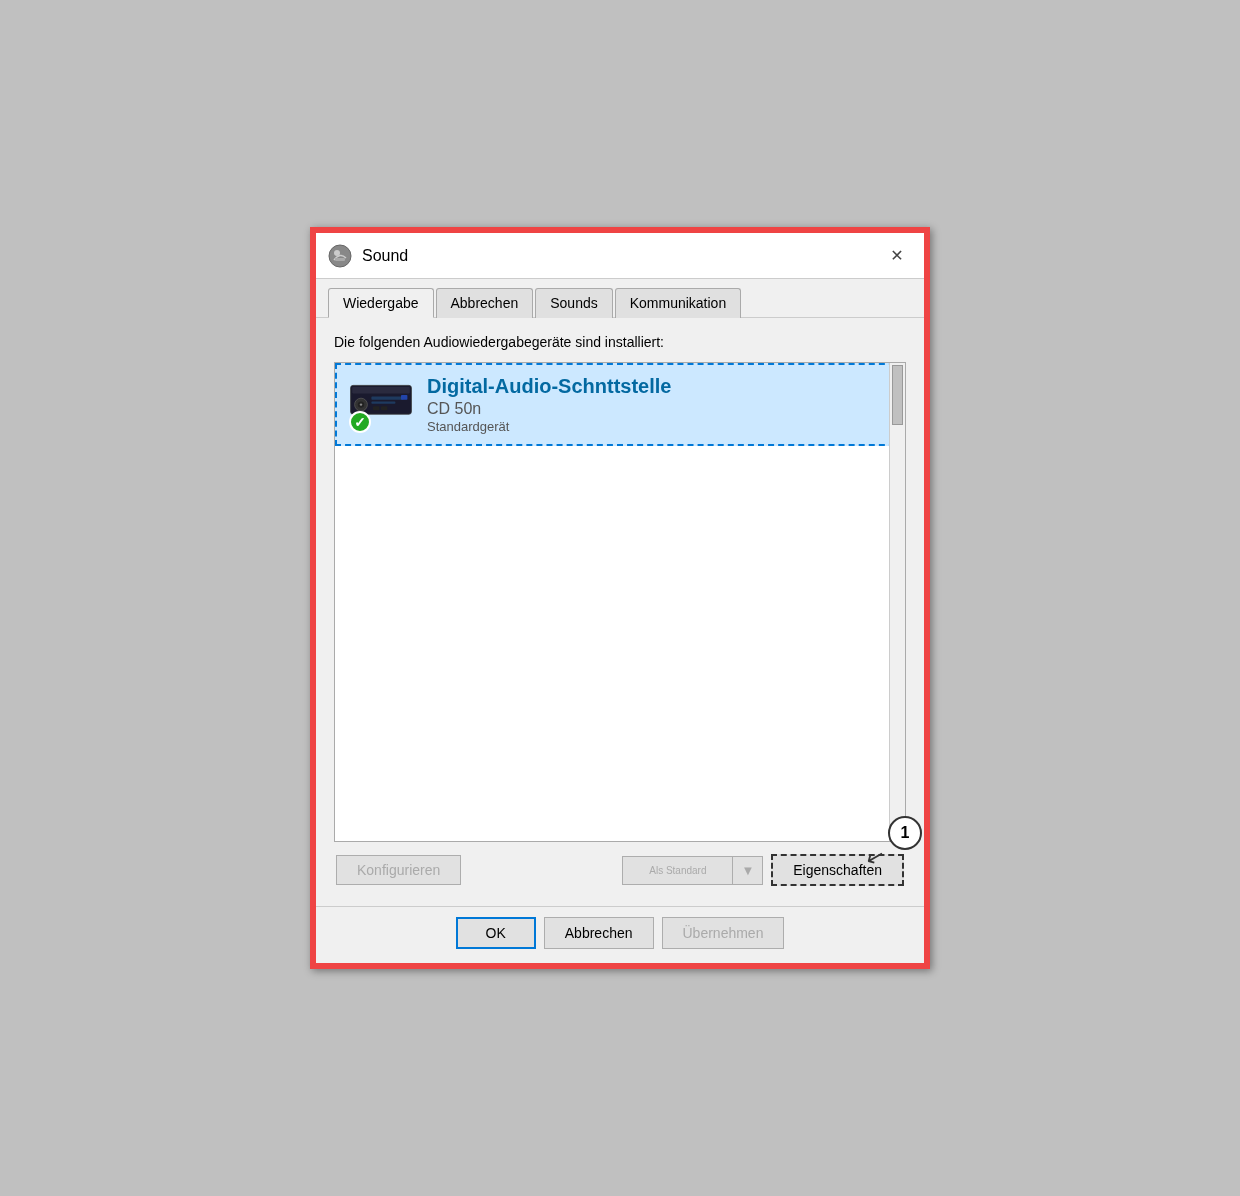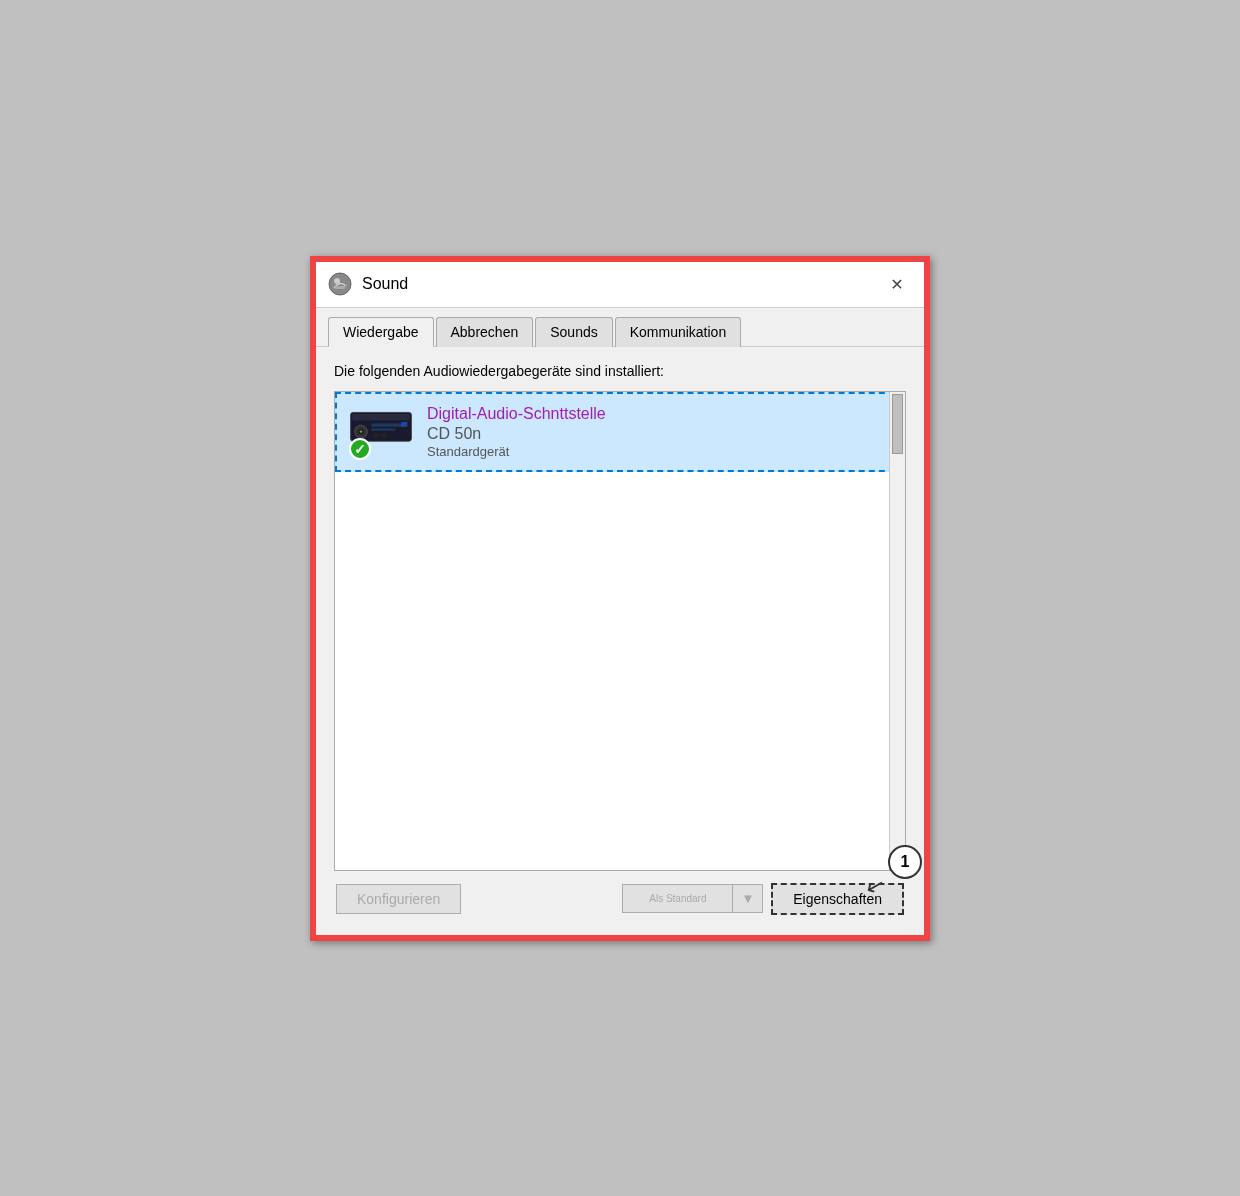--- a/index.html
+++ b/index.html
@@ -121,23 +121,23 @@
       justify-content: center;
       color: white;
       font-size: 14px;
       font-weight: bold;
       border: 2px solid white;
     }
     .device-info {
       flex: 1;
     }
     .device-name {
-      font-size: 16px;
-      font-weight: 400;
-      color: #a21caf;
+      font-size: 20px;
+      font-weight: 700;
+      color: #0369a1;
     }
     .device-model {
       font-size: 16px;
       color: #555;
       margin-top: 2px;
     }
     .device-status {
       font-size: 13px;
       color: #555;
       margin-top: 1px;
@@ -349,13 +349,18 @@
           
           <div class="annotation-circle">
             <span>1</span>
           </div>
           <div class="annotation-arrow">↙</div>
         </div>
       </div>
     </div>
   </div>
 
+  <div class="dialog-footer">
+    <button class="btn-ok">OK</button>
+    <button class="btn-cancel">Abbrechen</button>
+    <button class="btn-ubernehmen">Übernehmen</button>
+  </div>
 </div>
 
 </body></html>

